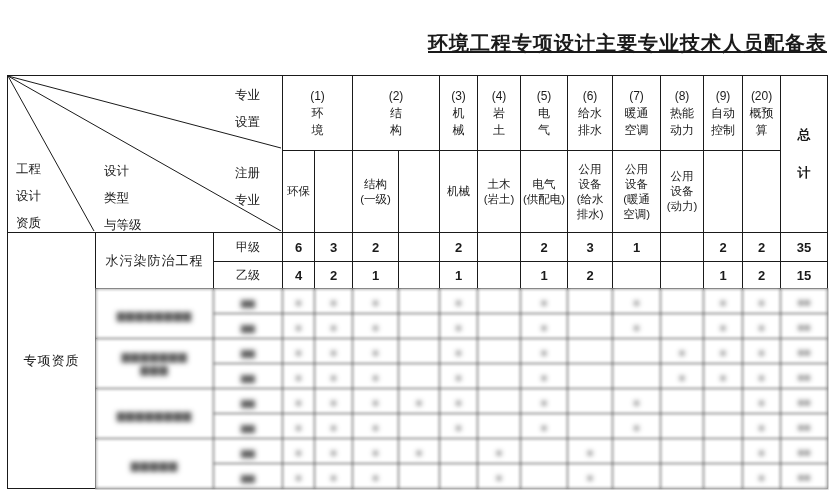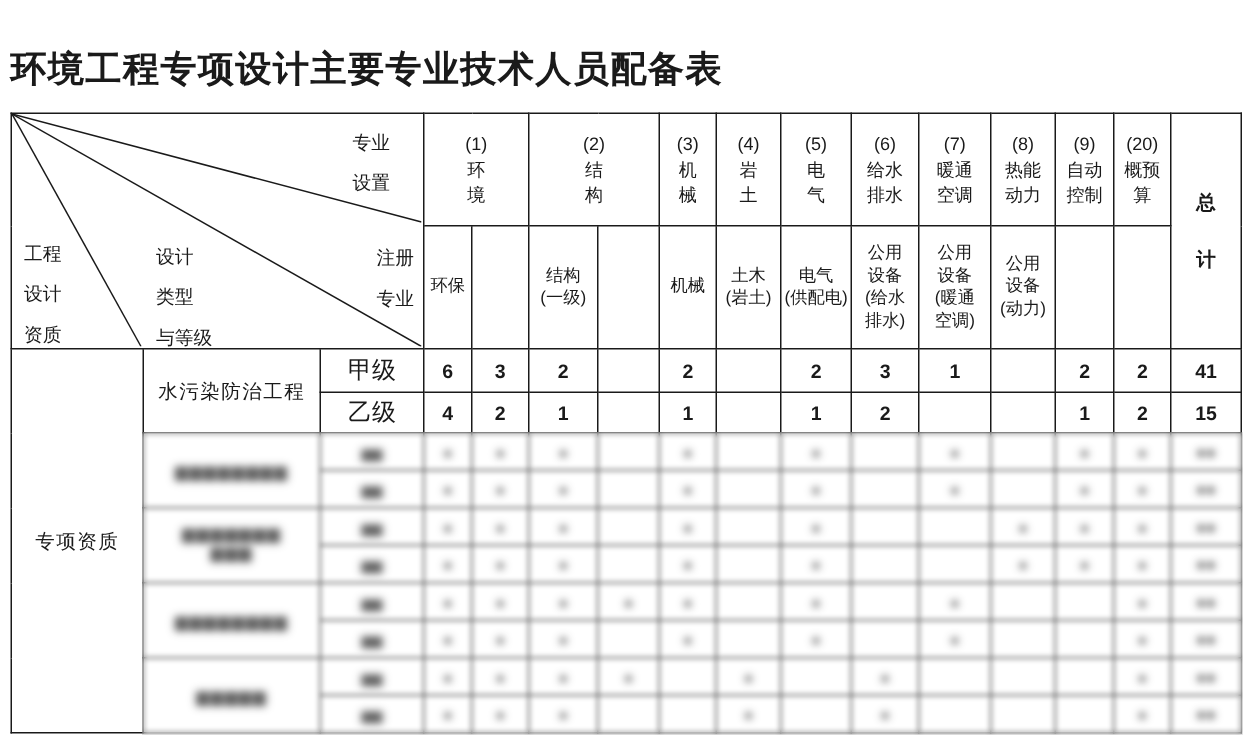--- a/index.html
+++ b/index.html
@@ -3,45 +3,45 @@
 <meta charset="utf-8">
 <style>
   html,body{margin:0;padding:0;background:#fff;}
   body{
     width:834px;height:496px;position:relative;overflow:hidden;
     font-family:"Liberation Sans","DejaVu Sans",sans-serif;
     color:#1a1a1a;
   }
   .title{
     position:absolute;left:7px;top:30px;width:820px;
-    text-align:left;font-size:24px;font-weight:bold;letter-spacing:1px;
+    text-align:right;font-size:20px;font-weight:bold;letter-spacing:1px;text-decoration:underline;
   }
   table.grid{
     position:absolute;left:7px;top:75px;
     border-collapse:collapse;table-layout:fixed;width:820px;border-radius:26px;
   }
   table.grid td{
     border:1px solid #1a1a1a;padding:0;text-align:center;vertical-align:middle;
     white-space:pre-line;overflow:hidden;
   }
   tr.h1{height:75px;} tr.h2{height:82px;}
   tr.hg{height:29px;} tr.hg2{height:27px;} tr.hb{height:25px;}
   td.ch{font-size:12px;line-height:17px;vertical-align:top;padding-top:4px;}
   td.reg{font-size:11.5px;line-height:15px;vertical-align:top;padding-top:7px;}
   td.total{font-size:13px;font-weight:bold;line-height:38px;}
   td.gl{border-left:2px solid #8f8f8f;}
   td.section,td.gname{font-size:13px;letter-spacing:1px;}
-  td.grade{font-size:16px;}
+  td.grade{font-size:12px;}
   td.v{font-size:13px;font-weight:bold;}
   
   td.diag{position:relative;padding:0;}
   .diag svg{position:absolute;left:0;top:0;}
   .diag .lbl{position:absolute;font-size:12.5px;line-height:27px;white-space:pre-line;}
   .lbl-prof{top:6px;right:22px;text-align:center;}
-  .lbl-reg{top:84px;right:6px;text-align:center;line-height:28px;font-family:Liberation Mono, monospace;}
+  .lbl-reg{top:84px;right:22px;text-align:center;line-height:28px;}
   .lbl-type{top:82px;left:96px;text-align:left;}
   .lbl-qual{top:80px;left:8px;text-align:right;}
   
   td.bz{border:1px solid #b6b6b6;}
   tr.g-start td{border-top:1px solid #8f8f8f;}
   tr.g-mid td.bz{border-top:1px solid #cdcdcd;}
   .blur{filter:blur(2.2px);color:#3a3a3a;display:inline-block;}
   .blur.nm{font-size:11px;letter-spacing:1px;line-height:13px;white-space:pre-line;}
   .blur.gd{font-size:9px;}
   .blur.sd{font-size:10px;font-weight:bold;color:#2a2a2a;}
@@ -164,21 +164,21 @@
       <td class="v">2</td>
       <td class="v"></td>
       <td class="v">2</td>
       <td class="v"></td>
       <td class="v">2</td>
       <td class="v">3</td>
       <td class="v">1</td>
       <td class="v"></td>
       <td class="v gl">2</td>
       <td class="v gl">2</td>
-      <td class="v gl">41</td>
+      <td class="v gl">35</td>
     </tr>
     <tr class="hg2">
       <td class="grade">乙级</td>
       <td class="v">4</td>
       <td class="v">2</td>
       <td class="v">1</td>
       <td class="v"></td>
       <td class="v">1</td>
       <td class="v"></td>
       <td class="v">1</td>

